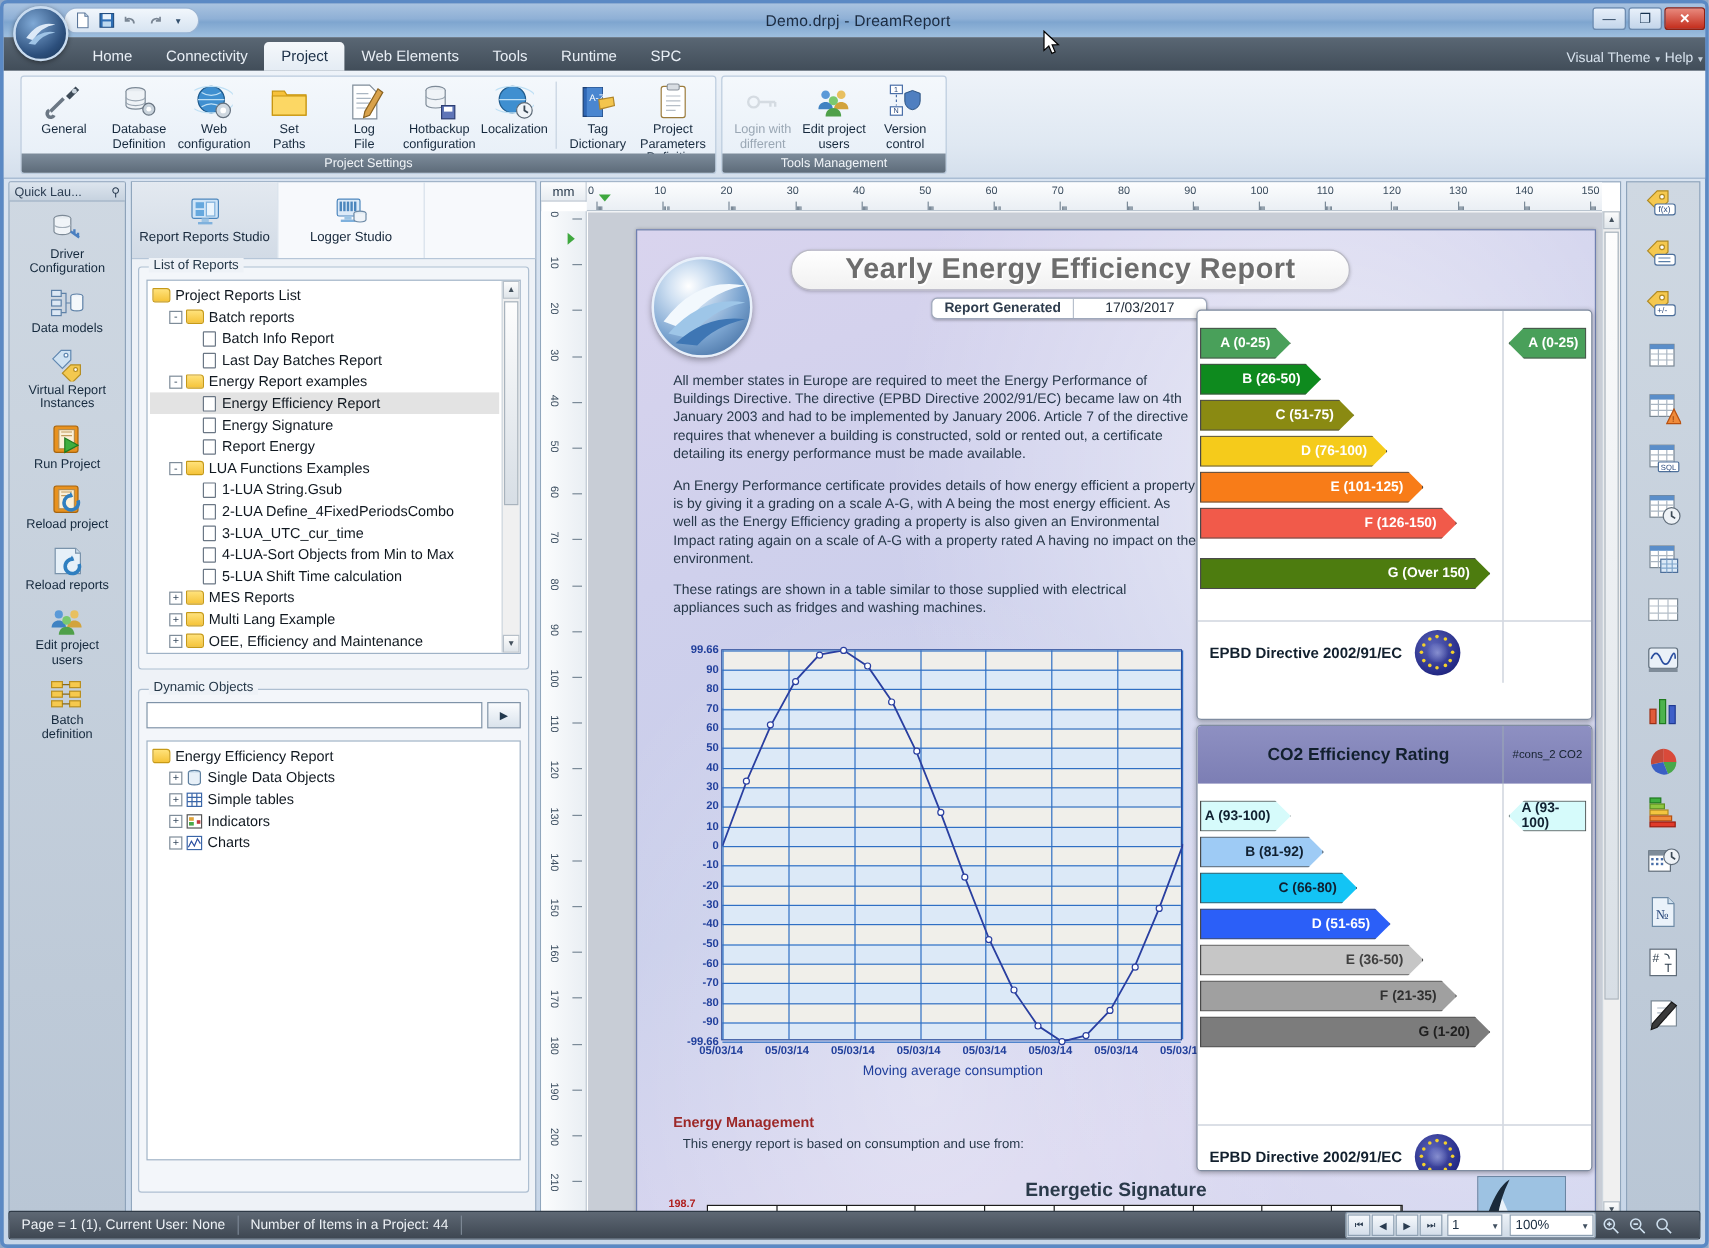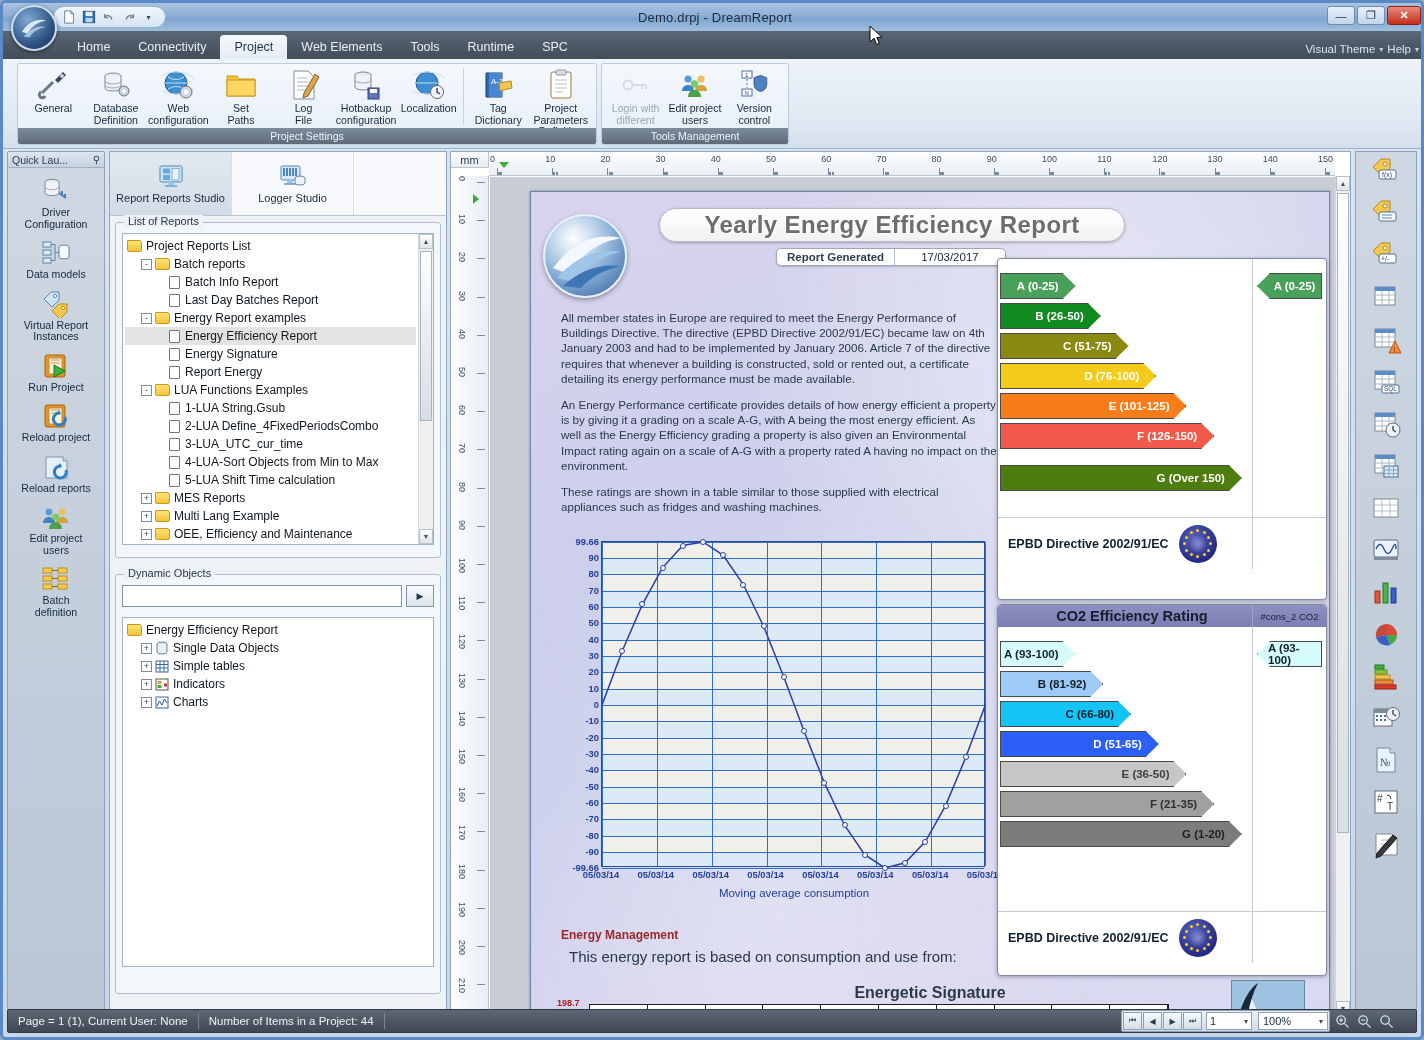--- a/index.html
+++ b/index.html
@@ -184,21 +184,21 @@
   .chartbox{position:absolute;left:26px;top:345px;width:430px;height:380px;}
   .chart-plot{position:absolute;left:44px;top:4px;right:2px;height:326px;background:#dce9f7;border:1px solid #2a4a9a;}
   .band{position:absolute;left:0;right:0;background:#f0efea;}
   .gl{position:absolute;background:#2f6fc4;}
   .ylab{position:absolute;right:0;transform:translateY(-50%);font-size:9.4px;color:#22409c;font-weight:bold;text-align:right;width:42px;}
   .xlab{position:absolute;top:332px;font-size:9.4px;color:#22409c;font-weight:bold;transform:translateX(-50%);}
   .xtitle{position:absolute;top:350px;left:44px;right:0;text-align:center;font-size:11.5px;color:#22409c;}
   .dot{position:absolute;width:6px;height:6px;border-radius:50%;background:#fff;border:1.3px solid #2a3fa0;transform:translate(-50%,-50%);}
 
   .emgmt{position:absolute;left:30px;top:736px;font-size:12px;font-weight:bold;color:#9c2828;}
-  .emgmt2{position:absolute;left:38px;top:756px;font-size:15px;color:#27384a;}
+  .emgmt2{position:absolute;left:38px;top:756px;font-size:11px;color:#27384a;}
   .esig{position:absolute;left:0;right:0;top:792px;text-align:center;font-size:16px;font-weight:bold;color:#2a3a4a;}
   .esig-tbl{position:absolute;left:58px;top:812px;width:580px;height:20px;border:1px solid #1c1c1c;background:#fff;display:flex;}
   .esig-tbl div{flex:1;border-right:1px solid #1c1c1c;}
   .esig-val{position:absolute;left:26px;top:806px;font-size:9px;color:#b02020;font-weight:bold;}
 
   
   .rpanel{position:absolute;background:#fff;border:1px solid #7f8ca0;border-radius:4px;
      box-shadow:0 1px 4px rgba(0,0,0,.3);overflow:hidden;}
   .rhead{display:flex;height:30px;}
   .rhead .t{flex:1;display:flex;align-items:center;justify-content:center;font-size:14.5px;font-weight:bold;color:#12202e;}
@@ -1120,21 +1120,21 @@
                   <i style="left: 6.24167px; top: 11px;"></i>
                   <i style="left: 11px; top: 6.24167px;"></i>
                   <div style="position: absolute; left: 9px; top: 11px; width: 20px; height: 16px; opacity: 0.6; background: radial-gradient(circle, rgb(174, 182, 232), transparent 70%);"></div>
                 </div>
             </div>
             <div class="fr"></div>
           </div>
         </div>
 
         <div class="rpanel" style="left:466px;top:412px;width:330px;height:372px;">
-          <div class="rhead" style="background:linear-gradient(#8e90c2,#7c7eb4);height:22px;padding-left:14px;">
+          <div class="rhead" style="background:linear-gradient(#8e90c2,#7c7eb4);height:48px;padding-left:14px;">
             <div class="t">CO2 Efficiency Rating</div>
             <div class="u">#cons_2 CO2</div>
           </div>
           <div style="display:flex;height:284px;">
             <div class="rleft" id="co-bands">
                 <div class="arrow" style="width: 30%; background: rgb(214, 251, 251); color: rgb(16, 32, 48); border-color: rgb(74, 74, 74);">
                   <span>A (93-100)</span>
                 </div>
                 <div class="arrow" style="width: 41%; background: rgb(158, 203, 245); color: rgb(16, 32, 48); border-color: rgb(74, 74, 74);">
                   <span>B (81-92)</span>

